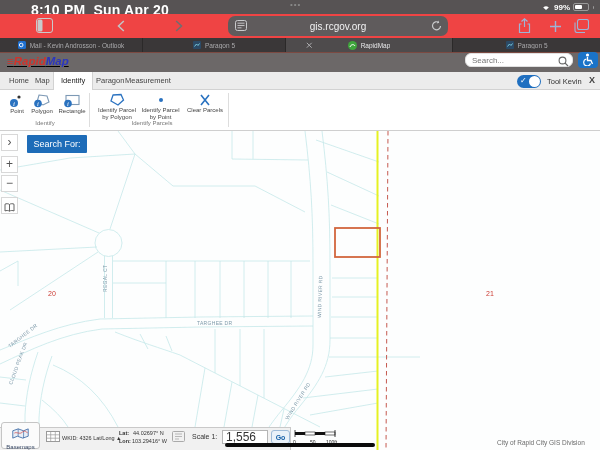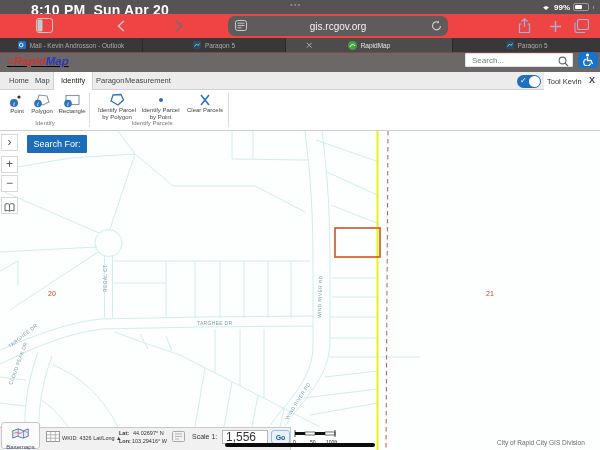--- a/index.html
+++ b/index.html
@@ -26,26 +26,26 @@
   .stab { height:14px; display:flex; align-items:center; justify-content:center; gap:4px; background:#3a3738; border-right:1px solid #2b2929; position:relative;}
   .stab .t-label { color:#aaaaac; font-size:6.5px; white-space:nowrap; overflow:hidden;}
   .stab.active { background:#4e4b4c; }
   .stab.active .t-label { color:#e8e8ea; }
 
   
   #banner { left:0; top:52px; width:600px; height:20px; background:#6c6868; border-top:1px solid #7c4a42; }
   #logo { left:7px; top:55px; font-size:11.5px; font-weight:bold; font-style:italic; text-decoration:underline; }
   #logo .l-red { color:#d0332c; }
   #logo .l-blue { color:#2a35c0; }
-  #site-search { left:465px; top:53px; width:108px; height:14px; background:#fff; border-radius:1px; border:1px solid #e0e0e0; display:flex; align-items:center;}
+  #site-search { left:465px; top:53px; width:108px; height:14px; background:#fff; border-radius:6px; border:1px solid #e0e0e0; display:flex; align-items:center;}
   #site-search input { border:none; outline:none; width:88px; font-size:8px; padding-left:6px; color:#444; background:transparent; font-family:"Liberation Sans",sans-serif;}
   #a11y-btn { left:578px; top:52px; width:20px; height:16px; background:#1a73c8; border-radius:4px; color:#fff; font-size:11px; text-align:center; line-height:16px;}
 
   
-  #nav-strip { left:0; top:72px; width:544px; height:18px; background:#ececec; border-bottom:1px solid #d2d2d2;}
+  #nav-strip { left:0; top:72px; width:600px; height:18px; background:#ececec; border-bottom:1px solid #d2d2d2;}
   .nav-tab { position:absolute; top:0; height:18px; line-height:18px; font-size:7.5px; color:#444; padding:0 7px;}
   .nav-tab.active { background:#fff; color:#222; border-left:1px solid #d2d2d2; border-right:1px solid #d2d2d2; height:19px; }
   #tool-labels-wrap { left:517px; top:75px; display:flex; align-items:center; gap:6px;}
   #toggle { width:24px; height:13px; background:#1f6fc0; border-radius:7px; position:relative;}
   #toggle .knob { position:absolute; right:1px; top:1px; width:11px; height:11px; background:#fff; border-radius:6px;}
   #toggle .chk { position:absolute; left:3px; top:1px; color:#fff; font-size:8px;}
   #tool-labels-text { font-size:7.5px; color:#333; }
   #strip-close { left:589px; top:75px; font-size:9px; color:#444; font-weight:bold;}
 
   

